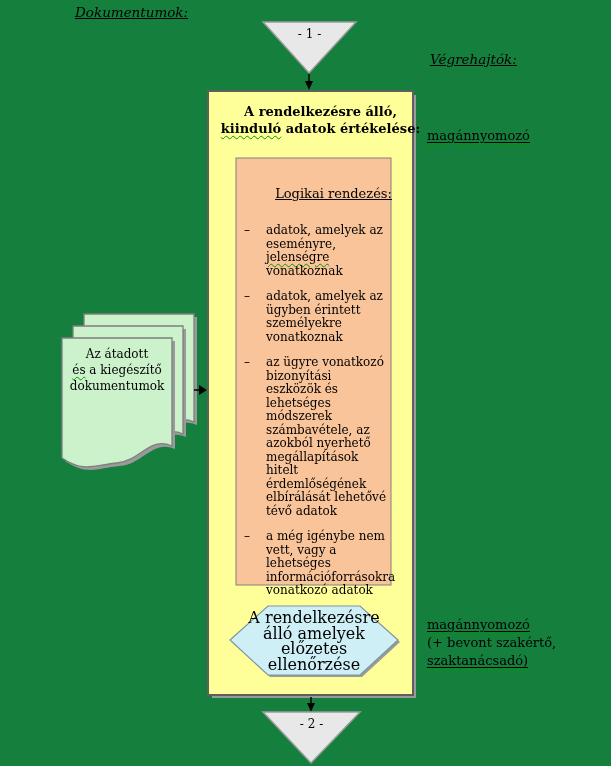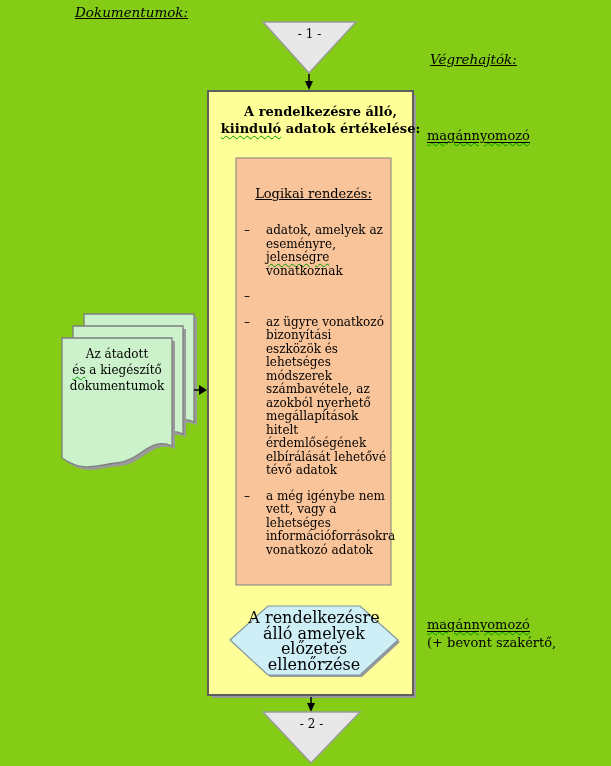--- a/index.html
+++ b/index.html
@@ -1,25 +1,25 @@
 <!DOCTYPE html>
 <html><head>
 <meta charset="utf-8">
 <style>
   html,body{margin:0;padding:0;background:#fff;}
-  .page{position:relative;width:611px;height:766px;background:#84cc16;overflow:hidden;
+  .page{position:relative;width:611px;height:766px;background:#15803d;overflow:hidden;
         font-family:"DejaVu Serif", serif;color:#000;}
   .page svg{position:absolute;left:0;top:0;z-index:1;}
   .txt{position:absolute;z-index:2;}
   .hdr{font-size:13.5px;font-style:italic;text-decoration:underline;}
   .tri-label{font-size:12px;text-align:center;}
   .proc-title{width:221px;left:210px;top:103px;text-align:center;
               font-weight:bold;font-size:13px;line-height:17px;}
   .log-head{left:236px;top:186px;width:155px;text-align:center;
-            font-size:13px;text-decoration:underline;}
+            font-size:13px;text-decoration:underline;padding-left:20px;}
   .list{left:244px;top:224px;width:142px;font-size:12px;line-height:13.5px;}
   .li{display:flex;margin-bottom:12px;}
   .dash{width:22px;flex:0 0 22px;}
   .li .body{flex:1;}
   .docs-label{left:62px;top:346px;width:110px;text-align:center;
               font-size:12px;line-height:16px;}
   .hex-label{left:246px;top:610px;width:136px;text-align:center;
              font-size:16px;line-height:15.5px;}
   .exec{font-size:13px;line-height:18px;}
   .wavy{text-decoration:underline wavy #009900;text-decoration-thickness:1px;
@@ -80,20 +80,21 @@
 
   <div class="txt log-head">Logikai rendezés:</div>
 
   <div class="txt list">
     <div class="li">
       <span class="dash">–</span>
       <span class="body"><span>adatok, amelyek az eseményre, </span><span class="wavy">jelenségre</span><span> vonatkoznak</span></span>
     </div>
     <div class="li">
       <span class="dash">–</span>
+      <span class="body">adatok, amelyek az ügyben érintett személyekre vonatkoznak</span>
     </div>
     <div class="li">
       <span class="dash">–</span>
       <span class="body">az ügyre vonatkozó bizonyítási eszközök és lehetséges módszerek számbavétele, az azokból nyerhető megállapítások hitelt érdemlőségének elbírálását lehetővé tévő adatok</span>
     </div>
     <div class="li">
       <span class="dash">–</span>
       <span class="body">a még igénybe nem vett, vagy a lehetséges információforrásokra vonatkozó adatok</span>
     </div>
   </div>
@@ -107,15 +108,16 @@
   <div class="txt hex-label">
     <div>A rendelkezésre</div>
     <div>álló amelyek</div>
     <div>előzetes</div>
     <div>ellenőrzése</div>
   </div>
 
   <div class="txt exec" style="left:427px;top:616px;">
     <div><span class="wavy"><span class="u">magánnyomozó</span></span></div>
     <div>(+ bevont szakértő,</div>
+    <div><span class="wavy"><span class="u">szaktanácsadó)</span></span></div>
   </div>
 
 </div>
 
 </body></html>

